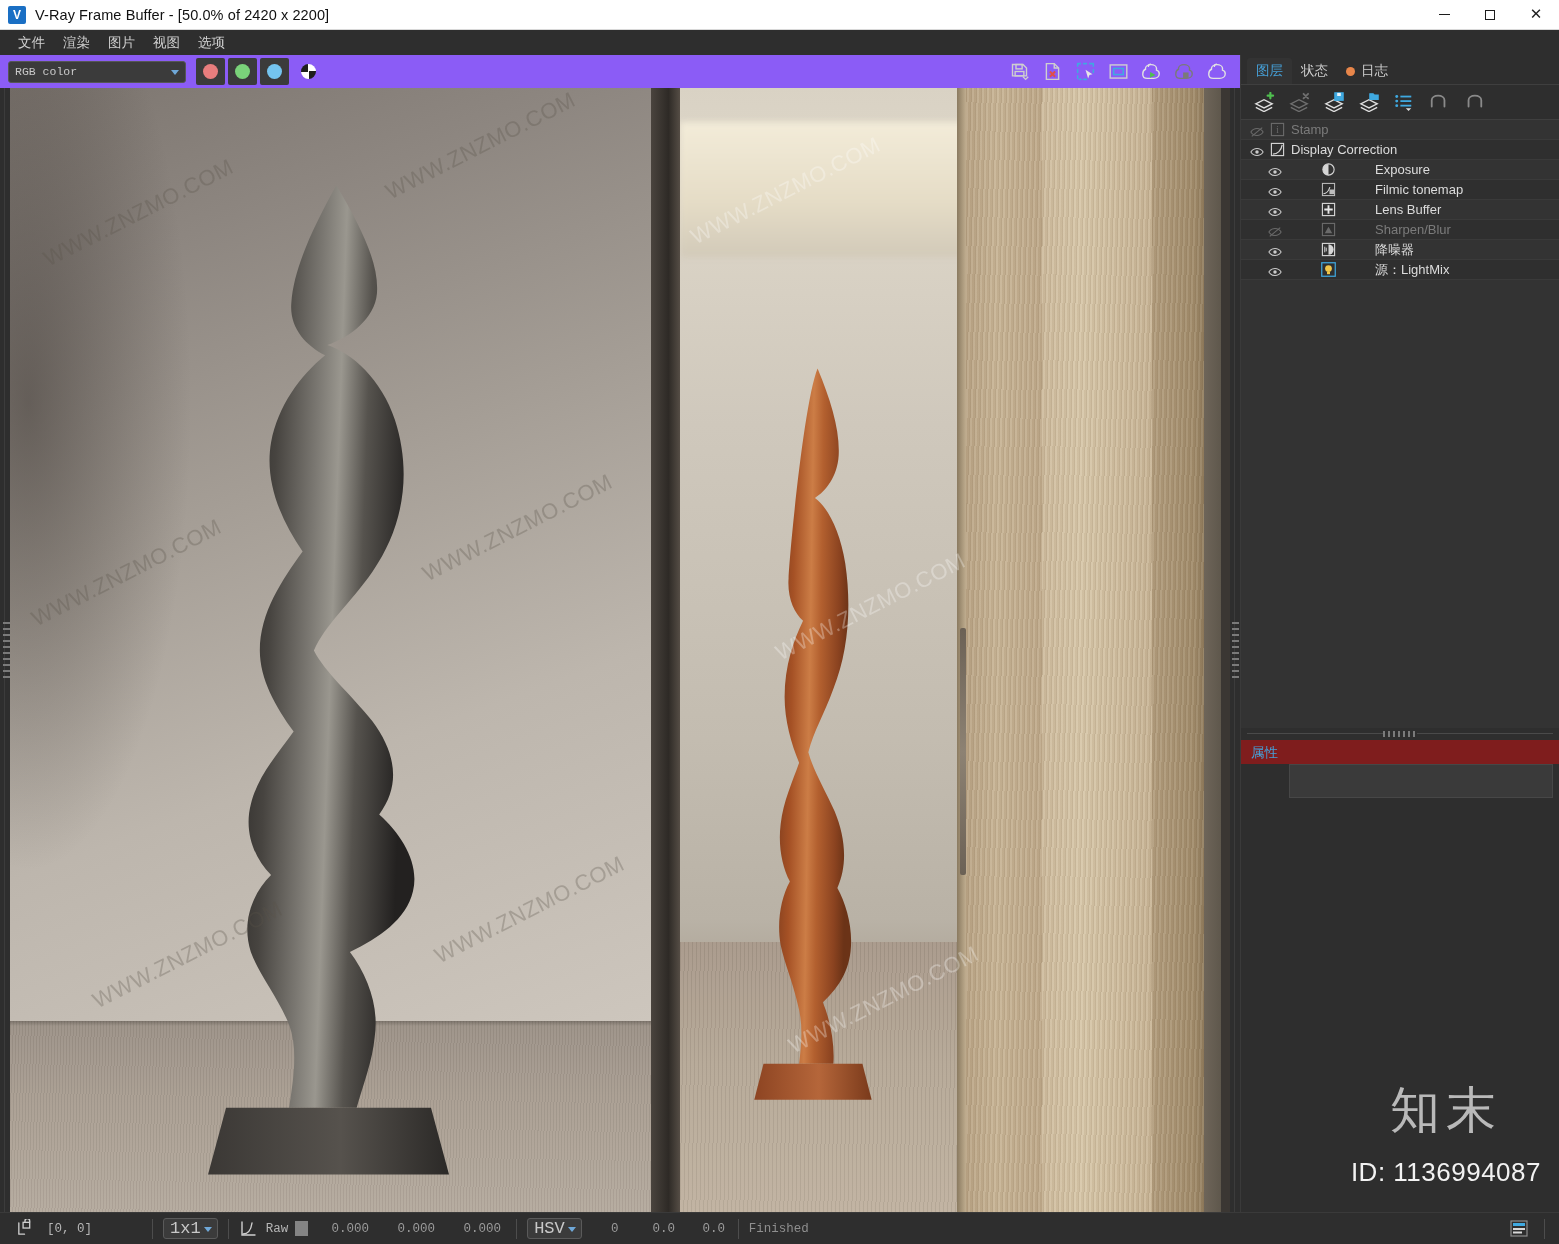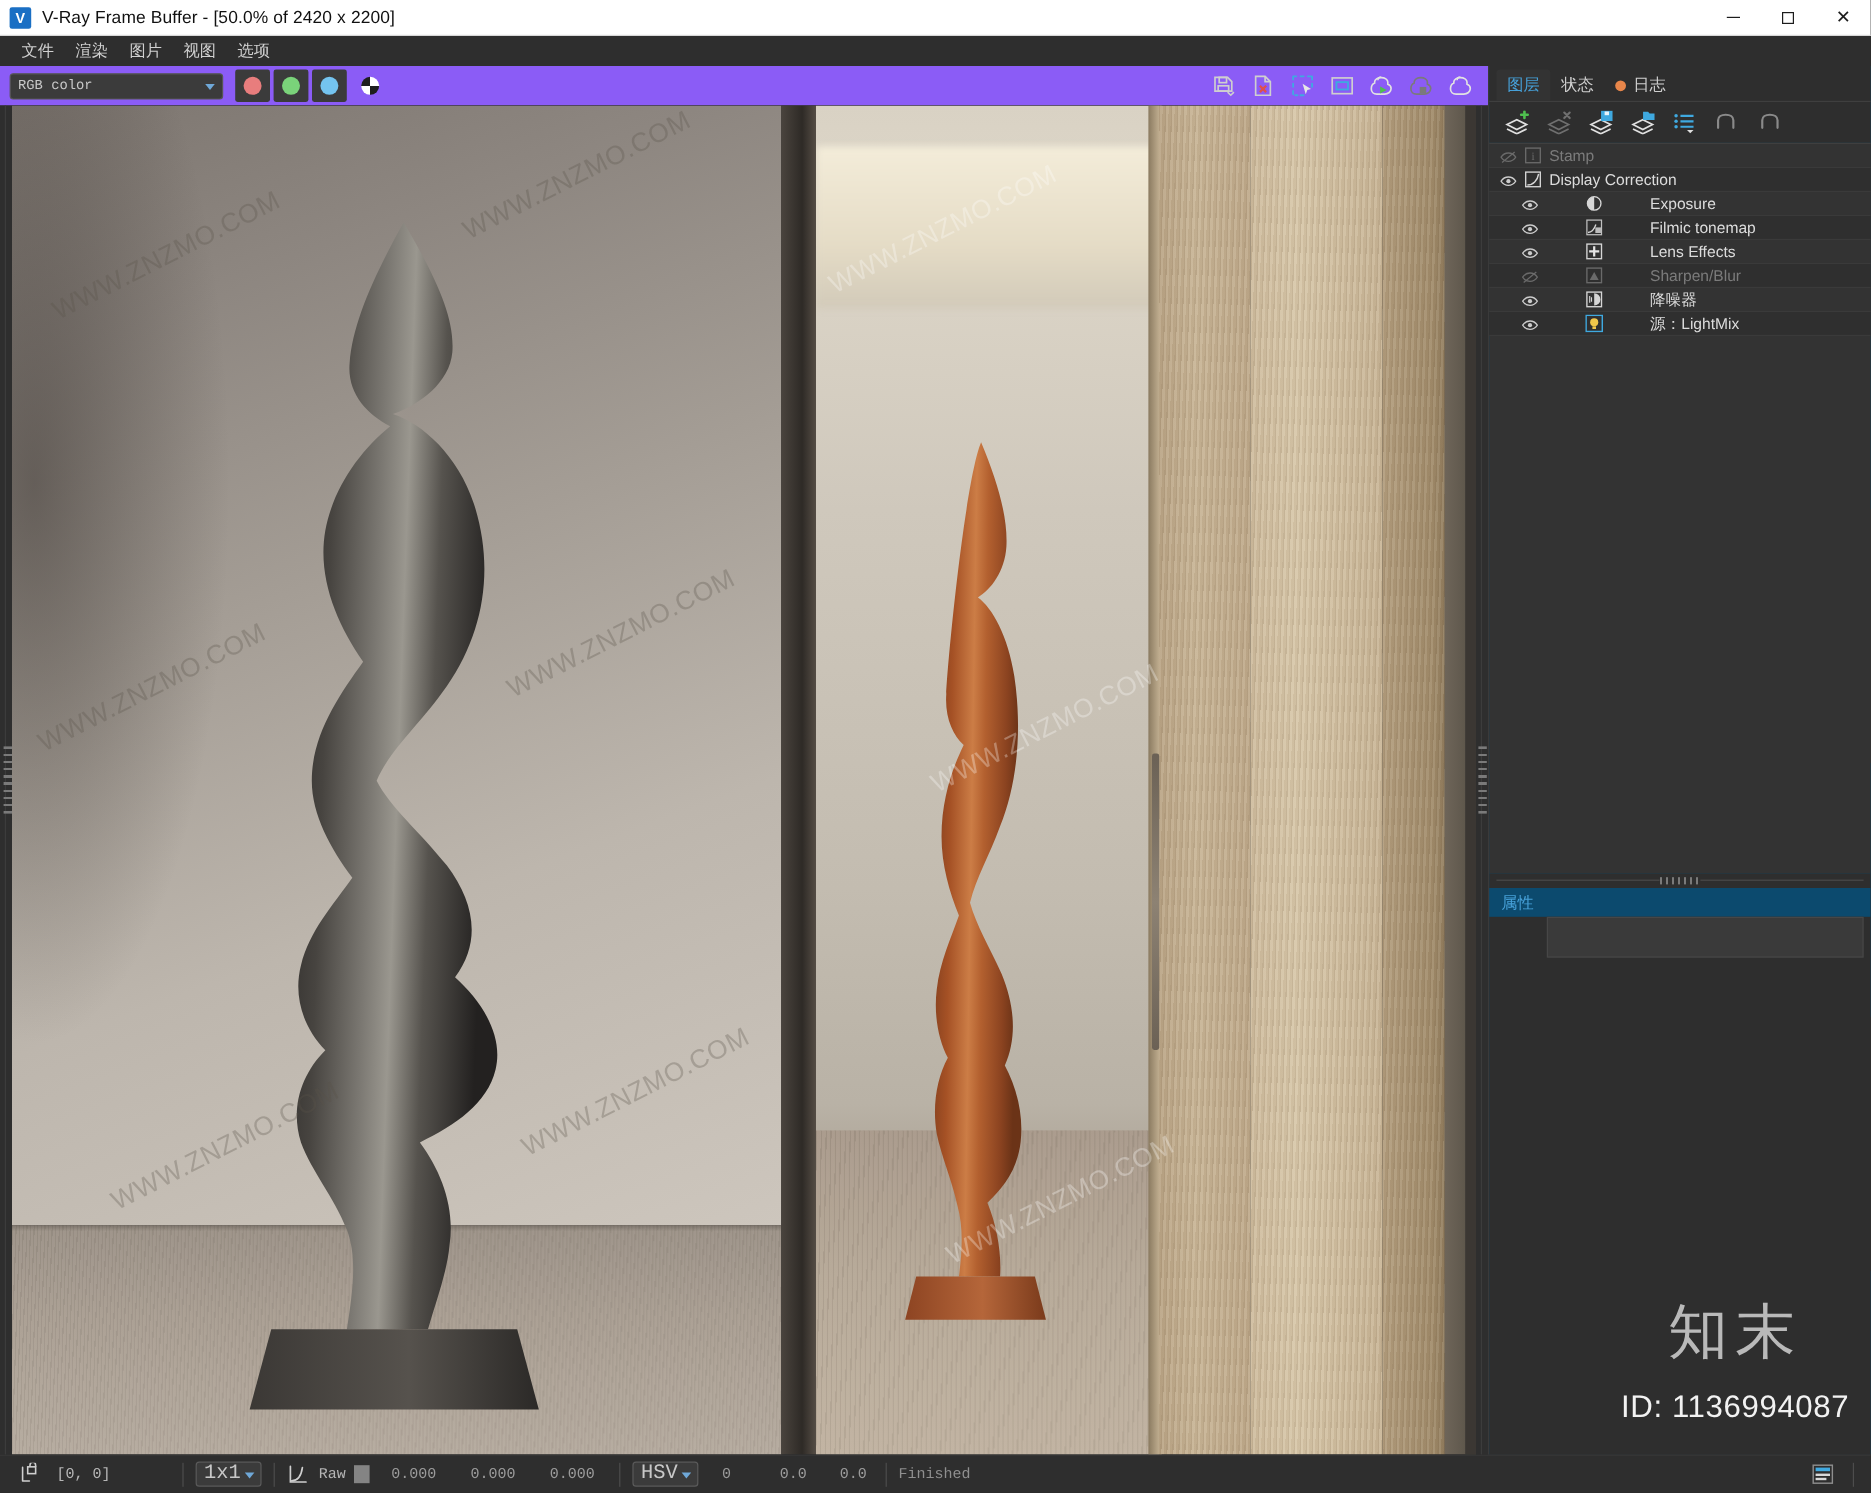--- a/index.html
+++ b/index.html
@@ -231,21 +231,21 @@
     font-size: 22px; white-space: nowrap;
     transform: rotate(-27deg);
     font-family: "Liberation Sans", sans-serif;
     pointer-events: none; letter-spacing: .5px;
   }
   .wm.dark { color: rgba(90,82,74,.30); }
 
   
   .right-col {
     flex: 1; min-width: 0;
-    background: #0c4a6e;
+    background: #7f1d1d;
     display: flex; flex-direction: column;
     border-left: 1px solid #3a3a3a;
   }
   .dock-tabs {
     height: 30px; min-height: 30px;
     display: flex; align-items: flex-end;
     background: #2e2e2e; padding-left: 6px;
     border-bottom: 1px solid #3f3f3f;
   }
   .dock-tab {
@@ -332,21 +332,21 @@
     height: 32px; min-height: 32px;
     background: #2e2e2e;
     border-top: 1px solid #3a3a3a;
     display: flex; align-items: center;
     padding: 0 6px; gap: 0;
     font-family: "Liberation Mono", monospace;
   }
   .sb-sep { width: 1px; height: 20px; background: #4d4d4d; margin: 0 10px; }
   .sb-txt { font-size: 12.5px; color: #b6b6b6; font-family: "Liberation Mono", monospace; }
   .sb-txt.dim { color: #8f8f8f; }
-  .sb-num { font-size: 12.5px; color: #9a9a9a; min-width: 48px; text-align: left;
+  .sb-num { font-size: 12.5px; color: #9a9a9a; min-width: 48px; text-align: center;
             font-family: "Liberation Mono", monospace; }
   .sb-combo {
     height: 21px; background: #3b3b3b; border: 1px solid #5a5a5a; border-radius: 3px;
     display: flex; align-items: center; padding: 0 16px 0 6px; position: relative;
   }
   .sb-combo .v { font-size: 17px; color: #c8c8c8; font-family: "Liberation Mono", monospace; }
   .sb-combo .caret {
     position: absolute; right: 5px; top: 50%; margin-top: -2px;
     width: 0; height: 0;
     border-left: 4px solid transparent; border-right: 4px solid transparent;
@@ -715,21 +715,21 @@
               <path d="M1 6s2.6-4 7-4 7 4 7 4-2.6 4-7 4-7-4-7-4z"></path>
                 <circle cx="8" cy="6" r="2" fill="#cccccc" stroke="none"></circle>
             </svg>
           </span>
           <span class="licon">
             <svg width="15" height="15" viewBox="0 0 16 16">
                 <rect x="1.5" y="1.5" width="13" height="13" fill="none" stroke="#d6d6d6" stroke-width="1.2"></rect>
                 <path d="M8 3.5v9M3.5 8h9" stroke="#e6e6e6" stroke-width="2"></path>
               </svg>
           </span>
-          <span class="lname">Lens Effects</span>
+          <span class="lname">Lens Buffer</span>
         </div>
 
         <div class="layer-row indent disabled">
           <span class="eye">
             <svg width="14" height="12" viewBox="0 0 16 12" fill="none" stroke="#6a6a6a" stroke-width="1.2">
               <path d="M1 6s2.6-4 7-4 7 4 7 4-2.6 4-7 4-7-4-7-4z"></path>
                 <path d="M2 11L14 1"></path>
             </svg>
           </span>
           <span class="licon">

